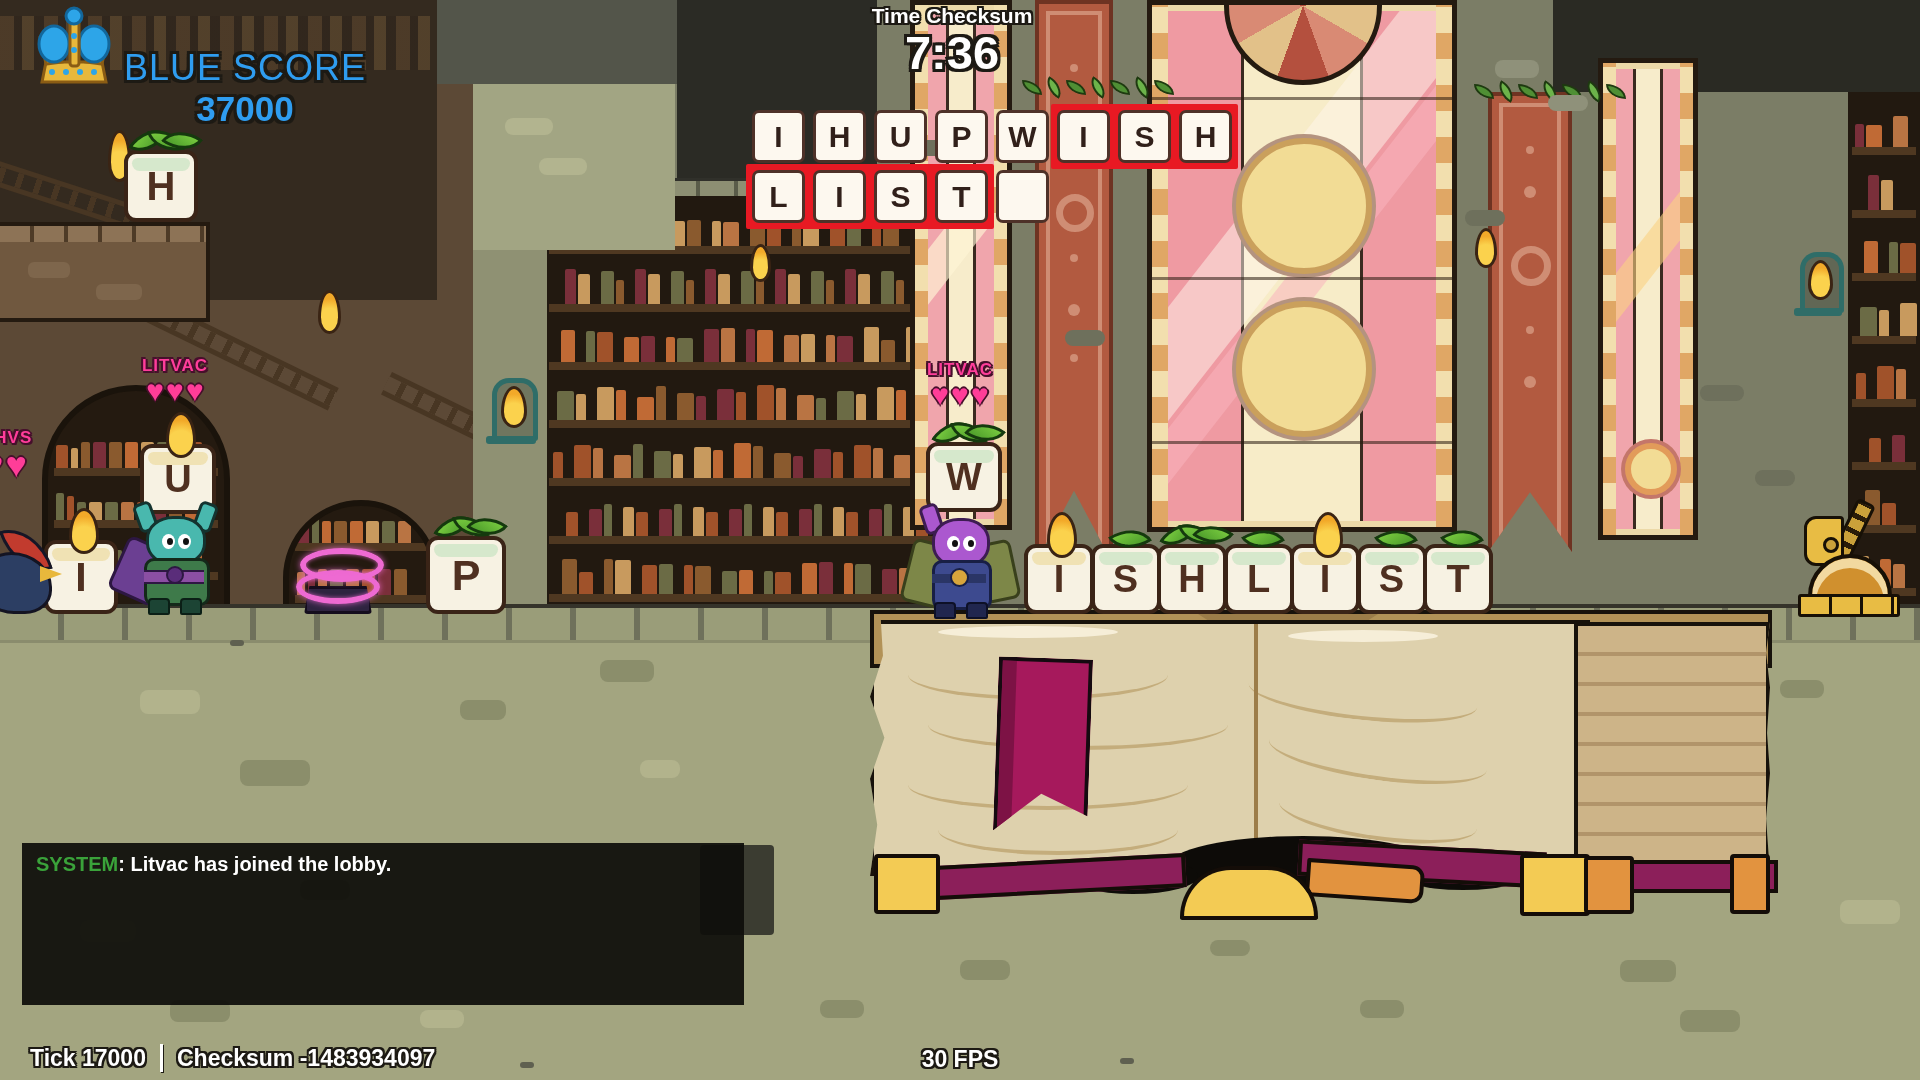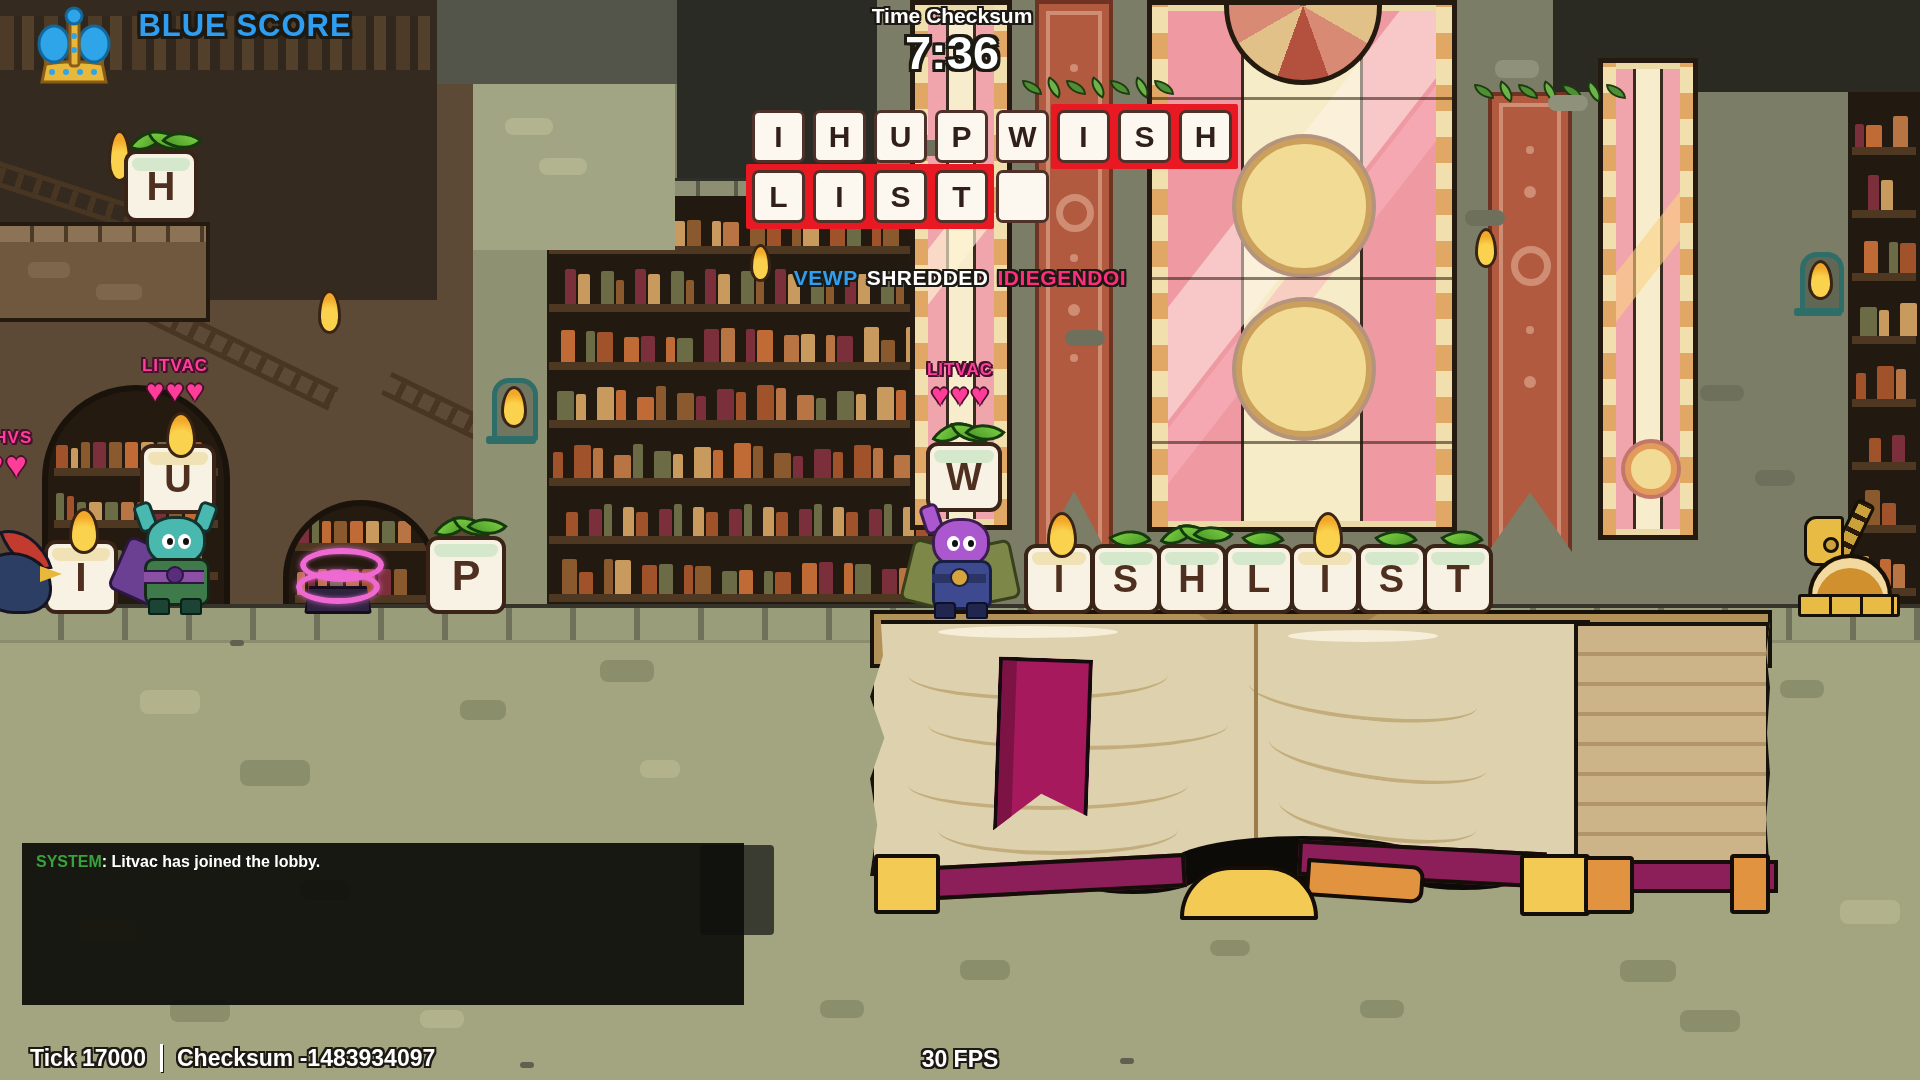--- a/index.html
+++ b/index.html
@@ -5,21 +5,21 @@
   html,body{margin:0;padding:0;background:#222;}
   #stage{position:relative;width:1920px;height:1080px;overflow:hidden;
          background:#7b7d66;font-family:"Liberation Sans",sans-serif;}
   .abs{position:absolute;}
 
   
   .outl{text-shadow:2px 0 0 #1d1a14,-2px 0 0 #1d1a14,0 2px 0 #1d1a14,0 -2px 0 #1d1a14,
         2px 2px 0 #1d1a14,-2px -2px 0 #1d1a14,2px -2px 0 #1d1a14,-2px 2px 0 #1d1a14;}
   .outl3{text-shadow:3px 0 0 #1d1a14,-3px 0 0 #1d1a14,0 3px 0 #1d1a14,0 -3px 0 #1d1a14,
         3px 3px 0 #1d1a14,-3px -3px 0 #1d1a14,3px -3px 0 #1d1a14,-3px 3px 0 #1d1a14;}
-  .scorelbl{font-size:31px;font-weight:700;letter-spacing:1px;}
+  .scorelbl{font-size:36px;font-weight:400;letter-spacing:1px;margin-top:39px;}
   .scoreval{font-size:35px;font-weight:900;}
 
   
   .leftroom{left:0;top:0;width:560px;height:606px;background:#5c4936;}
   .darkTL{left:0;top:0;width:437px;height:300px;background:#342a1f;}
   .midgray{left:437px;top:0;width:240px;height:84px;background:#53554a;}
   .charcoal{left:677px;top:0;width:200px;height:178px;background:#2b2b25;}
   .darkTR{left:1553px;top:0;width:367px;height:92px;background:#2a2a23;}
   .pillarlit{left:473px;top:84px;width:202px;height:166px;background:#a2a583;}
   .pillarlow{left:473px;top:250px;width:74px;height:356px;background:#8f9173;}
@@ -147,21 +147,21 @@
     background:repeating-linear-gradient(0deg,#caa13a 0 10px,#2a1c08 10px 15px);transform:rotate(26deg);}
   .cannonlever{position:absolute;width:34px;height:44px;background:#e8bc44;border:3px solid #171006;
     border-radius:12px 4px 4px 12px;}
   .cannonlever:after{content:"";position:absolute;left:16px;top:18px;width:10px;height:10px;border:3px solid #171006;border-radius:50%;background:#caa13a;}
 
   
   #chat{left:22px;top:843px;width:722px;height:194px;}
   .chatmsgs{position:absolute;left:0;top:0;width:100%;height:162px;background:rgba(15,15,11,.94);}
   .chathint{position:absolute;left:0;top:162px;width:100%;height:32px;background:rgba(6,6,4,.92);
     border-top:2px solid #2a2a22;display:flex;align-items:center;padding-left:8px;box-sizing:border-box;}
-  .chatline{padding:10px 14px;font-size:16px;font-weight:700;color:#fff;}
+  .chatline{padding:10px 14px;font-size:20px;font-weight:700;color:#fff;}
   .syslbl{color:#3aa23a;font-weight:900;}
   .hinttxt{font-size:19px;font-weight:700;color:#8e9086;}
 
   .statusrow{display:flex;align-items:center;gap:14px;color:#fff;font-weight:900;font-size:23px;}
   .statussep{width:3px;height:28px;background:#fff;box-shadow:1px 1px 0 #1d1a14;}
 
   .killfeed{display:flex;gap:9px;font-size:21px;font-weight:900;letter-spacing:.5px;}
 </style>
 </head>
 <body>
@@ -788,20 +788,21 @@
       <div class="abs" style="left:22px;top:56px;width:54px;height:44px;background:#3d4a8f;border:3px solid #181f45;border-radius:10px;"></div>
       <div class="abs" style="left:22px;top:70px;width:54px;height:9px;background:#2a3566;"></div>
       <div class="abs" style="left:40px;top:64px;width:15px;height:15px;background:#d8a53c;border:2px solid #181f45;border-radius:50%;"></div>
       <div class="boot" style="left:24px;top:98px;background:#20264e;border:2px solid #0d1026;"></div>
       <div class="boot" style="left:56px;top:98px;background:#20264e;border:2px solid #0d1026;"></div>
     </div>
   </div>
 
   <div class="abs" style="left:120px;top:8px;width:250px;text-align:center;">
     <div class="scorelbl outl3" style="color:#2f9df0;">BLUE SCORE</div>
+    <div class="scoreval outl3" style="color:#2f9df0;">37000</div>
   </div>
 
   <svg class="abs" style="left:28px;top:6px;" width="92" height="84" viewBox="0 0 92 84">
     <path d="M14 76 L78 76 L74 56 L18 56 Z" fill="#e8b83c" stroke="#8a5c14" stroke-width="3"></path>
     <path d="M18 58 L12 30 Q24 44 30 38 L34 56 Z" fill="#e8b83c" stroke="#8a5c14" stroke-width="3"></path>
     <path d="M74 58 L80 30 Q68 44 62 38 L58 56 Z" fill="#e8b83c" stroke="#8a5c14" stroke-width="3"></path>
     <ellipse cx="26" cy="38" rx="15" ry="18" fill="#2da5e8" stroke="#12679c" stroke-width="3"></ellipse>
     <ellipse cx="66" cy="38" rx="15" ry="18" fill="#2da5e8" stroke="#12679c" stroke-width="3"></ellipse>
     <rect x="42" y="14" width="9" height="46" rx="3" fill="#e8b83c" stroke="#8a5c14" stroke-width="3"></rect>
     <circle cx="46" cy="10" r="8" fill="#2da5e8" stroke="#12679c" stroke-width="3"></circle>
@@ -840,25 +841,20 @@
           <div class="rtile">I</div>
           <div class="rtile">S</div>
           <div class="rtile">T</div>
         </div>
         <div class="tgroup">
           <div class="rtile"></div>
         </div>
       </div>
   </div>
 
-  <div class="abs killfeed" style="left:660px;top:266px;width:600px;justify-content:center;">
-    <span class="outl" style="color:#2f9df0;">VEWP</span>
-    <span class="outl" style="color:#fff;">SHREDDED</span>
-    <span class="outl" style="color:#ff2e7d;">IDIEGENDOI</span>
-  </div>
 
   <div id="chat" class="abs">
     <div class="chatmsgs">
       <div class="chatline">
         <span class="syslbl">SYSTEM</span><span>: Litvac has joined the lobby.</span>
       </div>
     </div>
   </div>
 
   <div class="abs statusrow outl" style="left:30px;top:1044px;">

